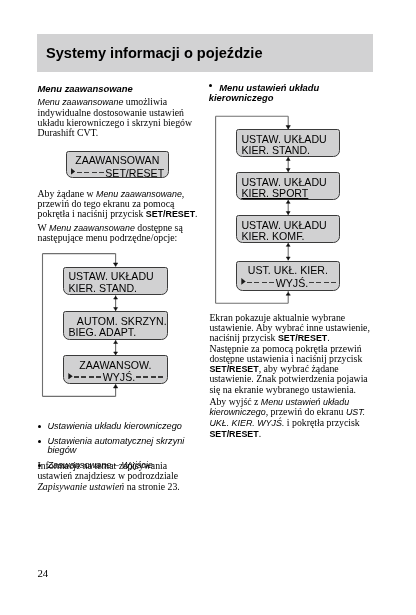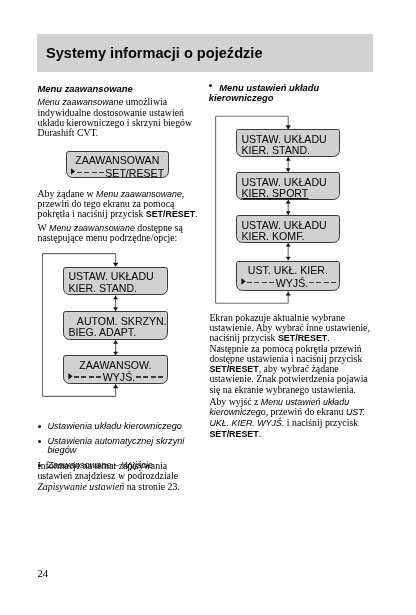--- a/index.html
+++ b/index.html
@@ -150,16 +150,16 @@
     <div class="lcd-l1 lft" style="left:4.4px;top:14.4px;">KIER. KOMF.</div>
   </div>
 
   <div class="lcd" style="left:236px;top:260.5px;width:103.8px;height:30.0px;">
     <div class="lcd-l1">UST. UKŁ. KIER.</div>
     <div class="lcd-l2" style="left:4.3px;"><span class="tri">▶</span><span class="dsh" style="width:27.5px;margin-left:1.4px;margin-right:1.2px;">----</span><span>WYJŚ.</span><span class="dsh" style="width:27.5px;margin-left:1px;">----</span></div>
   </div>
 
   <div class="tb" style="left:209.4px;top:312.9px;width:162px;"><span>Ekran pokazuje aktualnie wybrane ustawienie. Aby wybrać inne ustawienie, naciśnij przycisk </span><span class="b">SET/RESET</span><span>.</span><br><span>Następnie za pomocą pokrętła przewiń dostępne ustawienia i naciśnij przycisk </span><span class="b">SET/RESET</span><span>, aby wybrać żądane ustawienie. Znak potwierdzenia pojawia się na ekranie wybranego ustawienia.</span></div>
 
-  <div class="tb tight" style="left:209.4px;top:396.6px;width:162px;"><span>Aby wyjść z </span><span class="i">Menu ustawień układu kierowniczego</span><span>, przewiń do ekranu </span><span class="i">UST. UKŁ. KIER. WYJŚ.</span><span> i naciśnij przycisk </span><span class="b">SET/RESET</span><span>.</span></div>
+  <div class="tb tight" style="left:209.4px;top:396.6px;width:162px;"><span>Aby wyjść z </span><span class="i">Menu ustawień układu kierowniczego</span><span>, przewiń do ekranu </span><span class="i">UST. UKŁ. KIER. WYJŚ.</span><span> i pokrętła przycisk </span><span class="b">SET/RESET</span><span>.</span></div>
 
   <div id="pageno">24</div>
 </div>
 
 </body></html>

